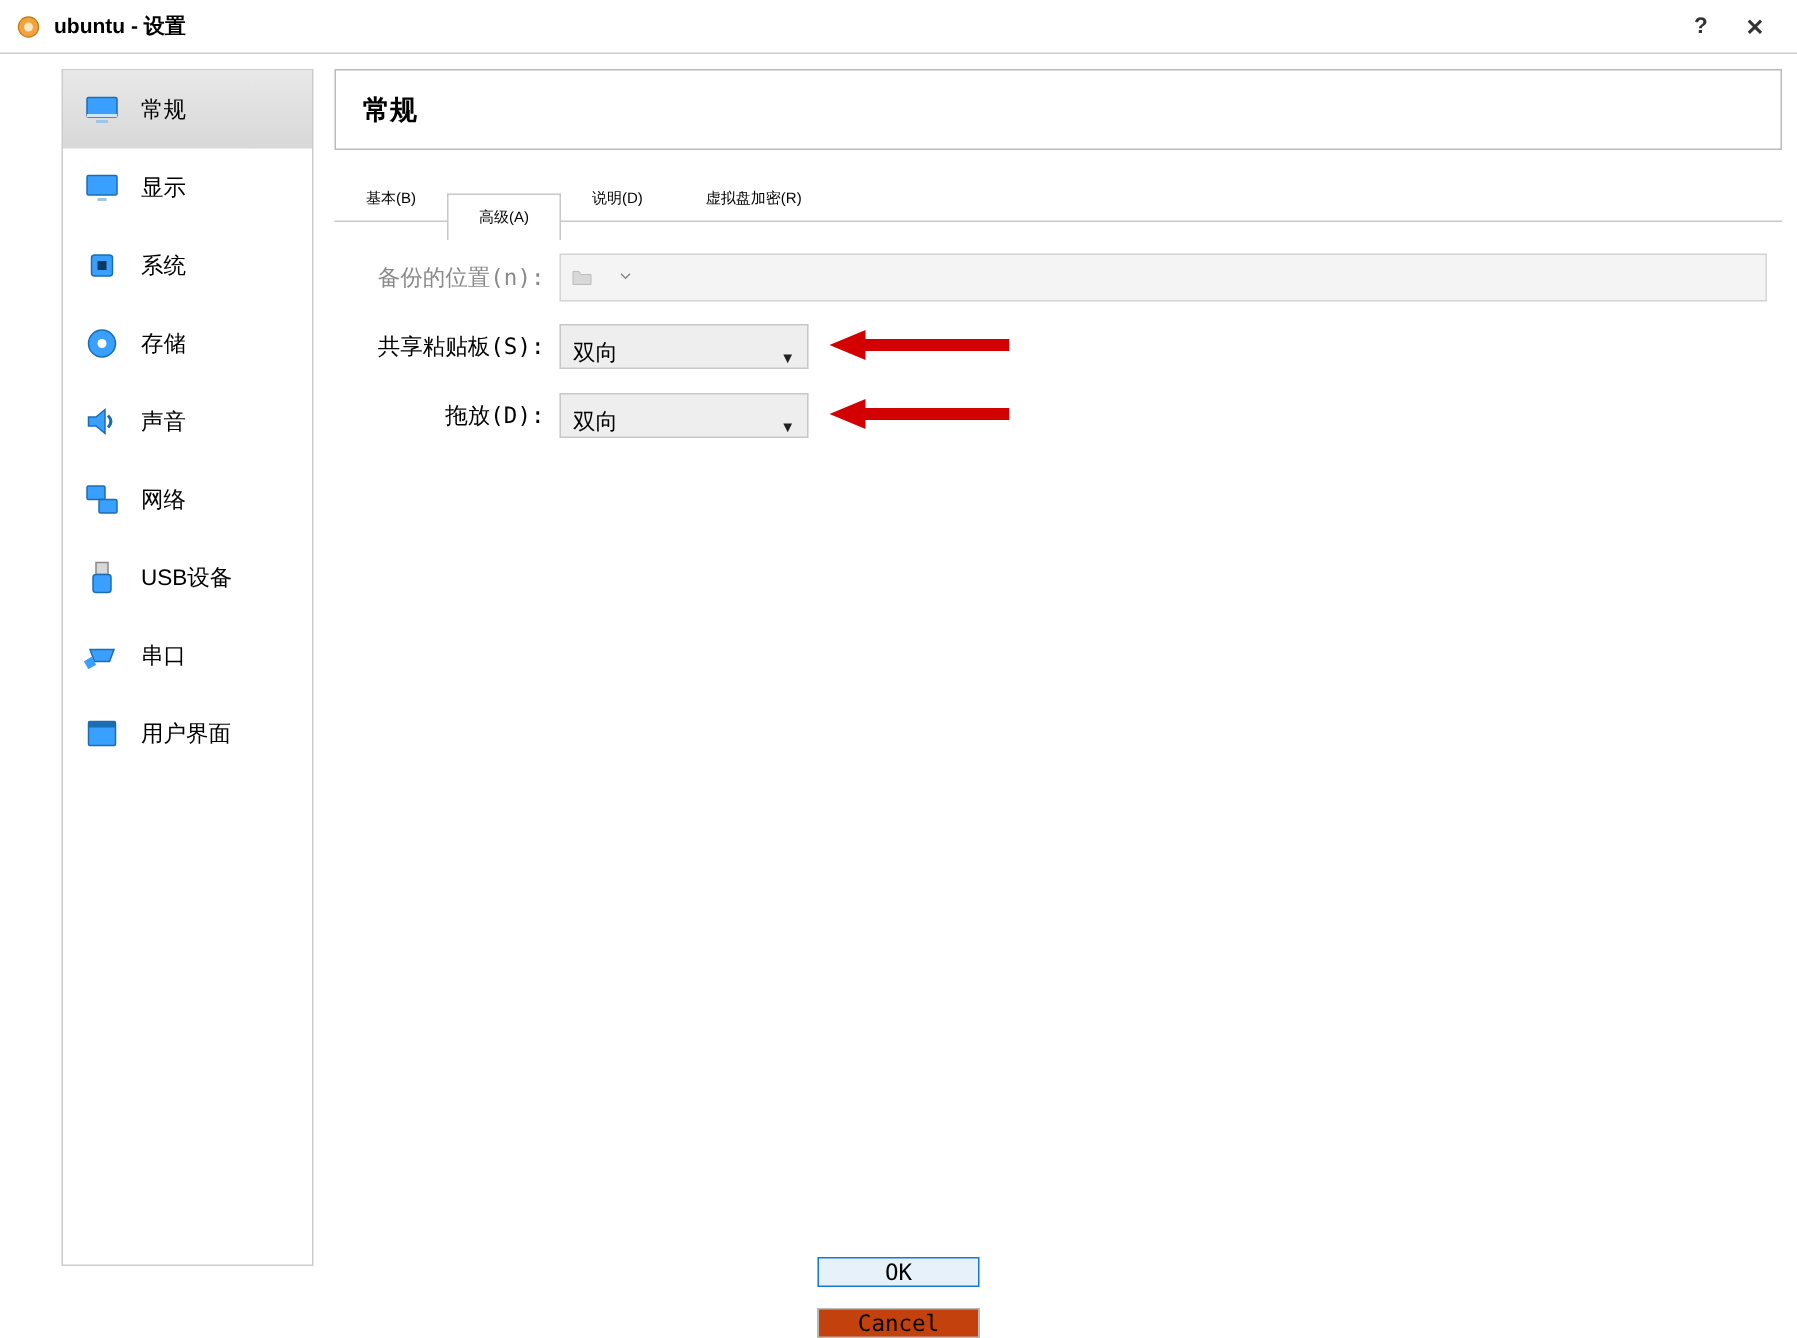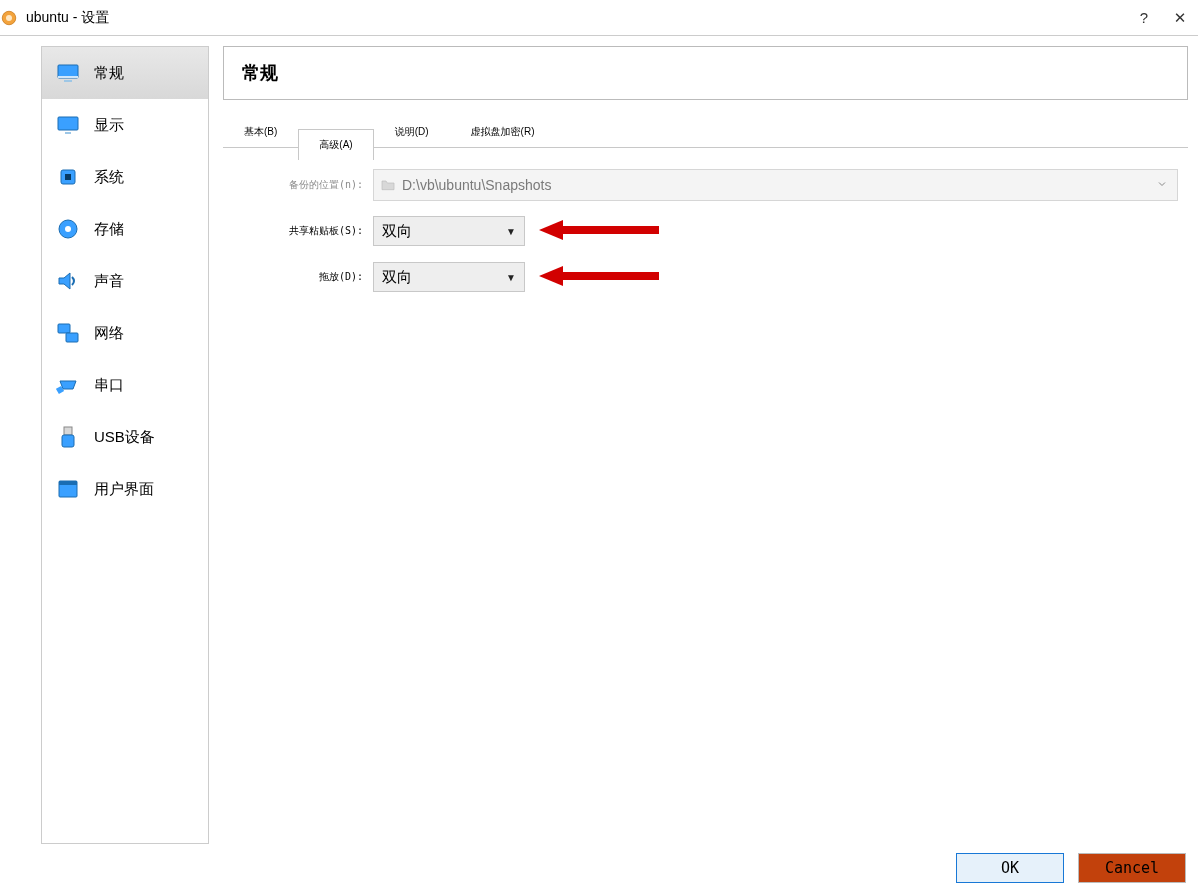--- a/index.html
+++ b/index.html
@@ -1,19 +1,19 @@
 <!DOCTYPE html>
 <html><head>
 <meta charset="utf-8">
 <style>
 * { box-sizing: border-box; margin: 0; padding: 0; font-family: "Microsoft YaHei", "SimSun", sans-serif; }
 body { width: 1198px; height: 892px; background: #fff; font-size: 14px; color: #000; }
 
 
-.titlebar { display:flex; align-items:center; height:36px; padding:0 0; border-bottom:1px solid #ccc; }
+.titlebar { display:flex; align-items:center; height:36px; padding:0 10px; border-bottom:1px solid #ccc;font-weight:bold; }
 .titlebar .gear { width:18px; height:18px; margin-right:8px; display:flex; align-items:center; justify-content:center; }
 .titlebar .title { flex:1; font-size:14px; }
 .titlebar .ctrl { width:36px; height:30px; display:flex; align-items:center; justify-content:center; font-size:15px; color:#333; cursor:pointer; }
 
 
 .client { display:flex; height:808px; padding:10px 10px 0 10px; gap:14px;margin-left:31px; }
 
 
 .sidebar { width:168px; border:1px solid #ccc; background:#fff; }
 .sidebar-item { display:flex; align-items:center; height:52px; padding:0 14px; gap:14px; cursor:pointer; }
@@ -27,35 +27,35 @@
 .header-box .h { font-size:18px; font-weight:bold; }
 
 
 .tabs { display:flex; margin-top:16px; border-bottom:1px solid #c8c8c8; font-family: "SimSun","NSimSun",monospace; }
 .tab { padding:8px 20px; border:1px solid transparent; border-bottom:none; cursor:pointer; font-size:10px; }
 .tab.selected { border-color:#c8c8c8; background:#fff; position:relative; top:13px; }
 
 
 .form { padding-top:14px; padding-right:10px; }
 .row { display:flex; align-items:center; height:46px; }
-.row .lbl { width:140px; text-align:right; font-size:10px; font-family:"SimSun","NSimSun",monospace; }
+.row .lbl { width:140px; text-align:right; font-size:15px; font-family:"SimSun","NSimSun",monospace; }
 .row .lbl.disabled { color:#8a8a8a; }
 .row .gap { width:10px; }
 .pathbox { flex:1; height:32px; border:1px solid #d6d6d6; background:#f4f4f4; display:flex; align-items:center; color:#7a7a7a; font-family: "Consolas","SimSun",monospace; }
 .pathbox .folder { width:28px; display:flex; justify-content:center; color:#b8b8b8; }
 .pathbox .pth { flex:1; }
 .pathbox .chev { width:30px; text-align:center; color:#888; }
-.select { width:152px; height:30px; border:1px solid #c8c8c8; background:#eee; display:flex; align-items:center; padding:0 8px; cursor:pointer; font-family:"SimSun","NSimSun",monospace; font-size:15px; }
+.select { width:166px; height:30px; border:1px solid #c8c8c8; background:#eee; display:flex; align-items:flex-end; padding:0 8px; cursor:pointer; font-family:"SimSun","NSimSun",monospace; font-size:15px; }
 .select .sval { flex:1; }
 .select .drop { font-size:10px; color:#222; }
 
 .arrow { margin-left:14px; }
 
 
-.footer { display:flex; justify-content:flex-end; align-items:center; height:48px; padding:0 12px; gap:14px; }
+.footer { display:flex; justify-content:flex-end; align-items:center; height:48px; padding:0 12px; gap:14px;flex-direction:column; }
 .btn { width:108px; height:30px; border:1px solid #bbb; background:#c2410c; display:flex; align-items:center; justify-content:center; cursor:pointer; font-family:"SimSun","NSimSun",monospace; font-size:15px; }
 .btn.primary { border:1.5px solid #1878d6; background:#e6f1fa; }
 </style>
 </head>
 <body>
 
 <div class="titlebar">
   <span class="gear">
     <svg viewBox="0 0 24 24" width="18" height="18">
       <circle cx="12" cy="12" r="9" fill="#f3a33c" stroke="#c77514" stroke-width="1"></circle>
@@ -121,34 +121,34 @@
         <svg viewBox="0 0 24 24" width="24" height="24">
             <rect x="2" y="3" width="12" height="9" rx="1" fill="#3aa0ff" stroke="#1a6db3"></rect>
             <rect x="10" y="12" width="12" height="9" rx="1" fill="#3aa0ff" stroke="#1a6db3"></rect>
           </svg>
       </span>
       <span class="label">网络</span>
     </div>
     <div class="sidebar-item">
       <span class="icon">
         <svg viewBox="0 0 24 24" width="24" height="24">
+            <rect x="8" y="2" width="8" height="8" fill="#d8d8d8" stroke="#888"></rect>
+            <rect x="6" y="10" width="12" height="12" rx="2" fill="#3aa0ff" stroke="#1a6db3"></rect>
+          </svg>
+      </span>
+      <span class="label">USB设备</span>
+    </div>
+    <div class="sidebar-item">
+      <span class="icon">
+        <svg viewBox="0 0 24 24" width="24" height="24">
             <polygon points="4,8 20,8 17,16 7,16" fill="#3aa0ff" stroke="#1a6db3"></polygon>
             <rect x="1" y="14" width="6" height="6" fill="#3aa0ff" transform="rotate(-30 4 17)"></rect>
           </svg>
       </span>
       <span class="label">串口</span>
-    </div>
-    <div class="sidebar-item">
-      <span class="icon">
-        <svg viewBox="0 0 24 24" width="24" height="24">
-            <rect x="8" y="2" width="8" height="8" fill="#d8d8d8" stroke="#888"></rect>
-            <rect x="6" y="10" width="12" height="12" rx="2" fill="#3aa0ff" stroke="#1a6db3"></rect>
-          </svg>
-      </span>
-      <span class="label">USB设备</span>
     </div>
     <div class="sidebar-item">
       <span class="icon">
         <svg viewBox="0 0 24 24" width="24" height="24">
             <rect x="3" y="4" width="18" height="16" rx="1" fill="#3aa0ff" stroke="#1a6db3"></rect>
             <rect x="3" y="4" width="18" height="4" fill="#1a6db3"></rect>
           </svg>
       </span>
       <span class="label">用户界面</span>
     </div>
@@ -169,21 +169,20 @@
     <div class="form">
       <div class="row">
         <div class="lbl disabled">备份的位置(n):</div>
         <div class="gap"></div>
         <div class="pathbox">
           <span class="folder">
             <svg viewBox="0 0 24 24" width="16" height="16">
                 <path d="M3 6 L9 6 L11 9 L21 9 L21 19 L3 19 Z" fill="#d8d8d8" stroke="#bbb"></path>
               </svg>
           </span>
-          <span class="pth">D:\vb\ubuntu\Snapshots</span>
           <span class="chev">
             <svg viewBox="0 0 24 24" width="12" height="12">
                 <path d="M6 9 L12 15 L18 9" fill="none" stroke="#888" stroke-width="2"></path>
               </svg>
           </span>
         </div>
       </div>
 
       <div class="row">
         <div class="lbl">共享粘贴板(S):</div>

